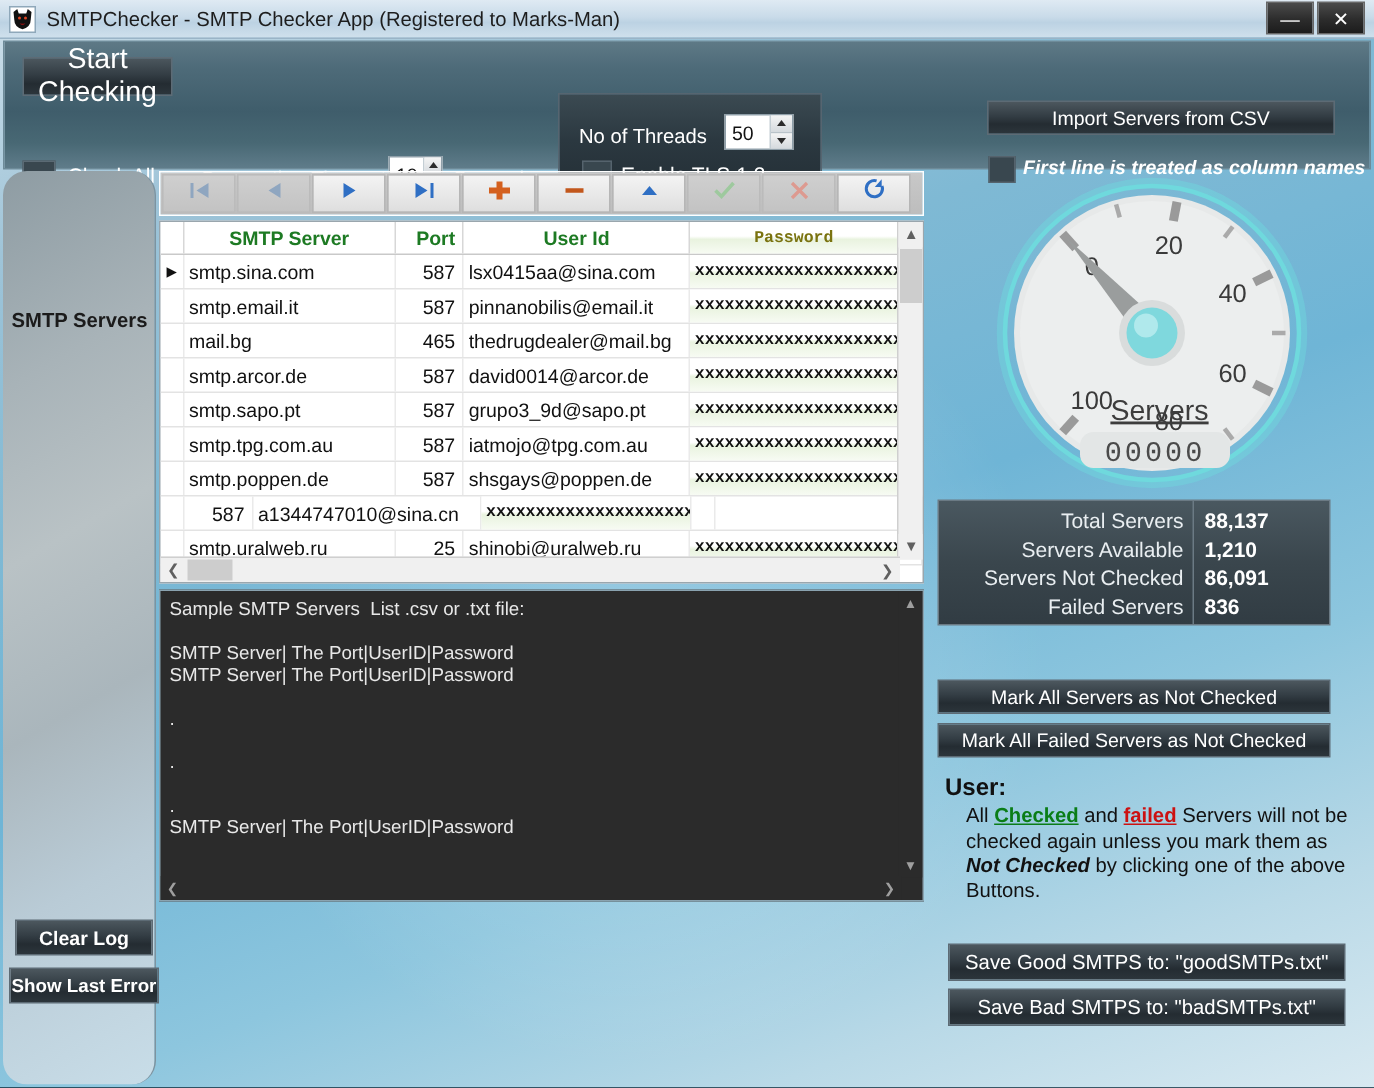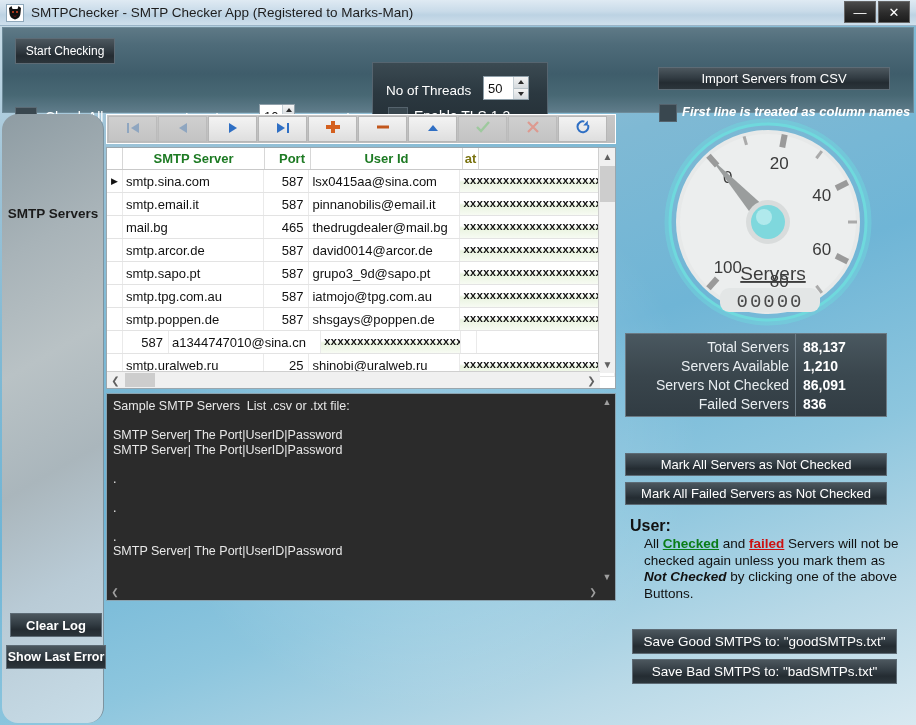--- a/index.html
+++ b/index.html
@@ -51,21 +51,21 @@
     background:linear-gradient(180deg,#3b4a52 0%, #2b3840 45%, #232e35 100%);
     border:1px solid #566570;
   }
   .dbtn {
     background:linear-gradient(180deg,#4c575e 0%, #333d44 45%, #242c32 70%, #2c353b 100%);
     border:1px solid #5d6b75; color:#ffffff; cursor:pointer;
     display:flex; align-items:center; justify-content:center;
     font-size:13px; text-align:center;
   }
 
-  #btn-start { position:absolute; left:12px; top:10px; width:100px; height:26px; font-size:12px; }
+  #btn-start { position:absolute; left:12px; top:10px; width:100px; height:26px; font-size:19px; }
   #chk-checkall {
     position:absolute; left:12px; top:79px; width:22px; height:20px;
     background:#39474f; border:1px solid #5b6a74; cursor:pointer;
   }
   #lbl-checkall {
     position:absolute; left:42px; top:80px; height:18px; line-height:18px;
     color:#ffffff; font-size:14px;
   }
   #lbl-timeout {
     position:absolute; left:130px; top:82px; height:18px; line-height:18px;
@@ -369,20 +369,21 @@
           </svg></span>
       </div>
     </div>
 
   <div id="grid">
     <div id="grid-head">
         <div class="hc c-ind"></div>
         <div class="hc c-srv">SMTP Server</div>
         <div class="hc c-port">Port</div>
         <div class="hc c-user">User Id</div>
+        <div class="hc c-pass olive">Password</div>
         <div class="hc c-last olive">at</div>
       </div>
     <div id="grid-body">
         <div class="gr">
           <div class="gc c-ind">▶</div>
           <div class="gc c-srv">smtp.sina.com</div>
           <div class="gc c-port">587</div>
           <div class="gc c-user">lsx0415aa@sina.com</div>
           <div class="gc c-pass">xxxxxxxxxxxxxxxxxxxxxxx</div>
           <div class="gc c-last"></div>

